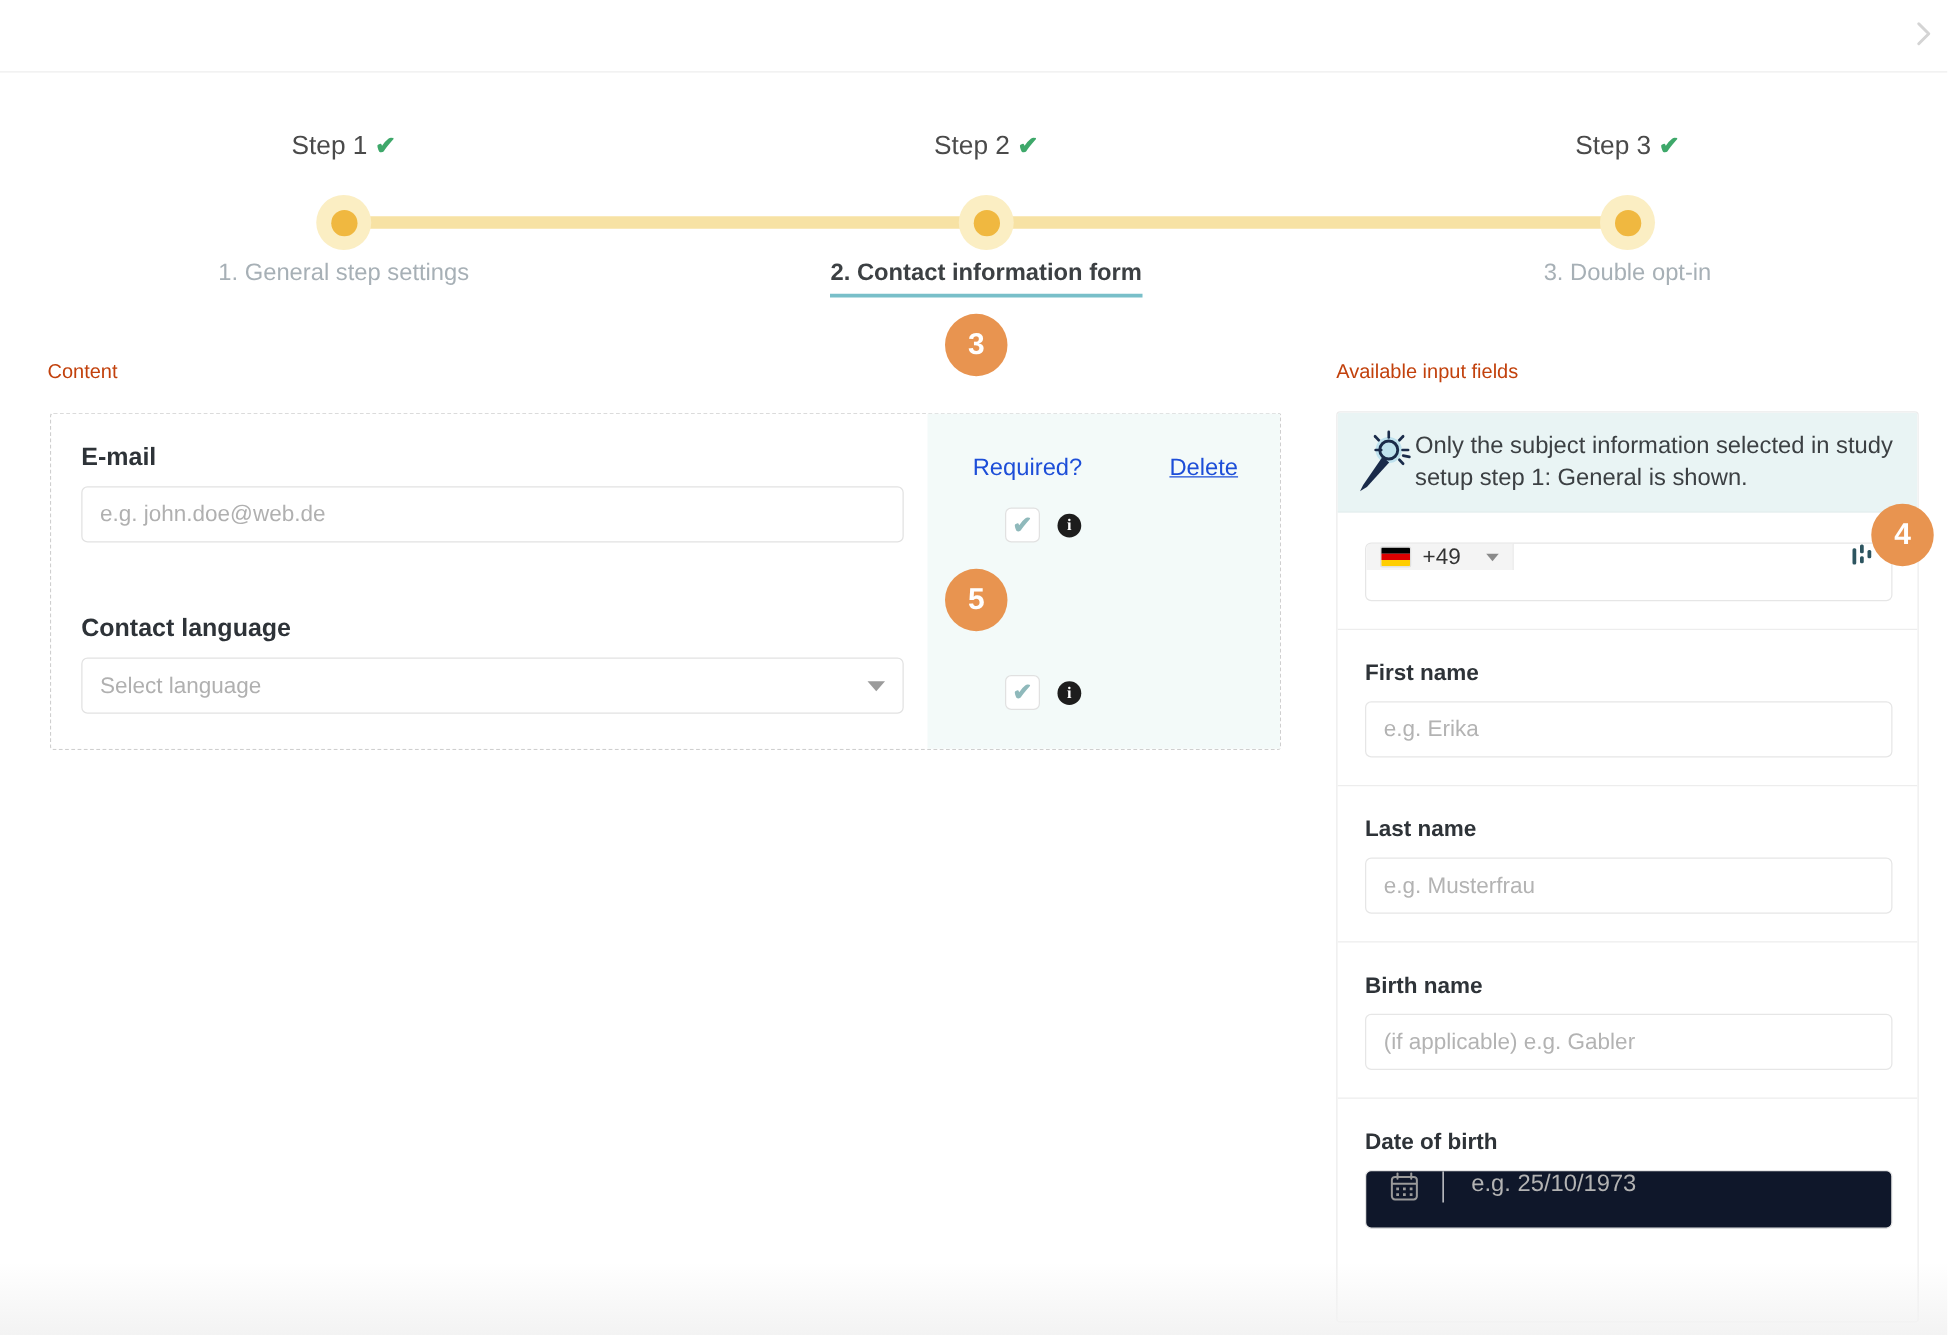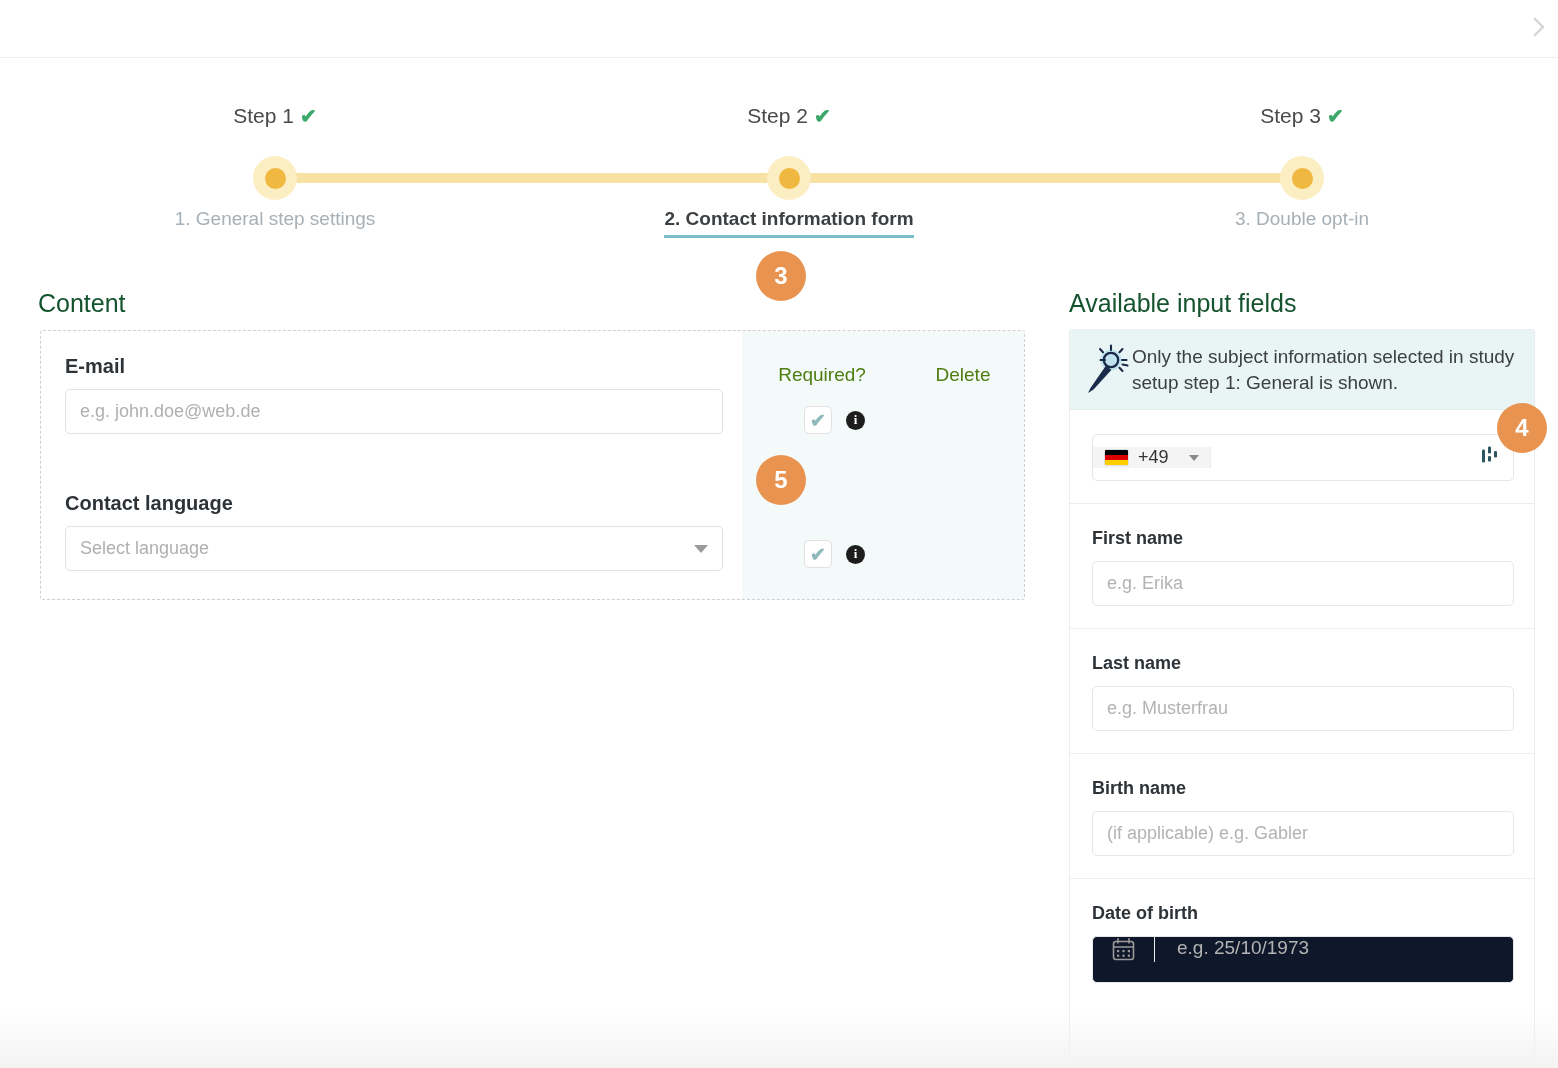--- a/index.html
+++ b/index.html
@@ -74,21 +74,21 @@
     font-size:24px; font-weight:700;
     box-shadow:0 0 0 2px rgba(255,255,255,0.0);
     z-index: 30;
   }
   .badge-3 { left:756px; top:251px; width:50px; height:50px; }
   .badge-4 { left:1497px; top:403px; width:50px; height:50px; }
   .badge-5 { left:756px; top:455px; width:50px; height:50px; }
 
   
   .section-label {
-    position:absolute; font-size:25px; color:#14532d;
+    position:absolute; font-size:16px; color:#c2410c;
   }
   .content-label { left:38px; top:289px; }
   .available-label { left:1069px; top:289px; }
 
   
   .content-panel {
     position:absolute; left:40px; top:330px; width:985px; height:270px;
     border:1px dashed #cfcfcf; border-radius:3px; background:#fff;
   }
   .content-left { position:absolute; left:0; top:0; width:705px; height:268px; }
@@ -109,24 +109,24 @@
     border-top:8px solid #9b9b9b;
   }
 
   
   .req-col {
     position:absolute; right:0; top:0; width:282px; height:268px;
     background:#f3faf9;
   }
   .req-head {
     position:absolute; top:33px; left:0; width:282px;
-    display:flex; font-size:19px; color:#4d7c0f;
+    display:flex; font-size:19px; color:#1d4ed8;
   }
   .req-head .h-req { width:160px; text-align:center; }
-  .req-head .h-del { width:122px; text-align:center; }
+  .req-head .h-del { width:122px; text-align:center;text-decoration:underline; }
   .req-row { position:absolute; left:0; width:282px; height:30px;
              display:flex; align-items:center; }
   .rr1 { top:74px; } .rr2 { top:208px; }
   .checkbox {
     margin-left:62px;
     width:28px; height:28px; border:1px solid #e1e1e1; border-radius:5px;
     background:#fff; display:flex; align-items:center; justify-content:center;
     color:#8fb9bb; font-size:19px; font-weight:700; line-height:1;
   }
   .info-icon {
@@ -155,21 +155,21 @@
   .rp-field { position:relative; padding:24px 22px 22px 22px; border-bottom:1px solid #ededed; }
   .rp-field:last-child { border-bottom:none; }
   .rp-label { font-size:18px; font-weight:700; color:#2e3338; margin-bottom:12px; }
   .rp-input {
     width:422px; height:45px; border:1px solid #e6e6e6; border-radius:5px;
     background:#fff; display:flex; align-items:center; padding:0 14px;
     font-size:18px; color:#b3b3b3;
   }
   .phone-wrap {
     width:422px; height:47px; border:1px solid #e6e6e6; border-radius:5px;
-    display:flex; align-items:center; overflow:hidden; background:#fff;gap:45px;
+    display:flex; align-items:flex-start; overflow:hidden; background:#fff;gap:45px;
   }
   .phone-prefix {
     width:118px; background:#f4f4f4; display:flex; align-items:center; gap:9px;
     padding:0 11px; font-size:18px; color:#333; border-right:1px solid #ececec;
   }
   .flag { width:25px; height:17px; border-radius:2px; overflow:hidden; flex:0 0 25px;
           display:flex; flex-direction:column; border:1px solid #e0e0e0;}
   .flag i { display:block; width:100%; height:33.34%; }
   .flag .b { background:#000000; } .flag .r { background:#dd0000; } .flag .y { background:#ffce00; }
   .phone-caret {

